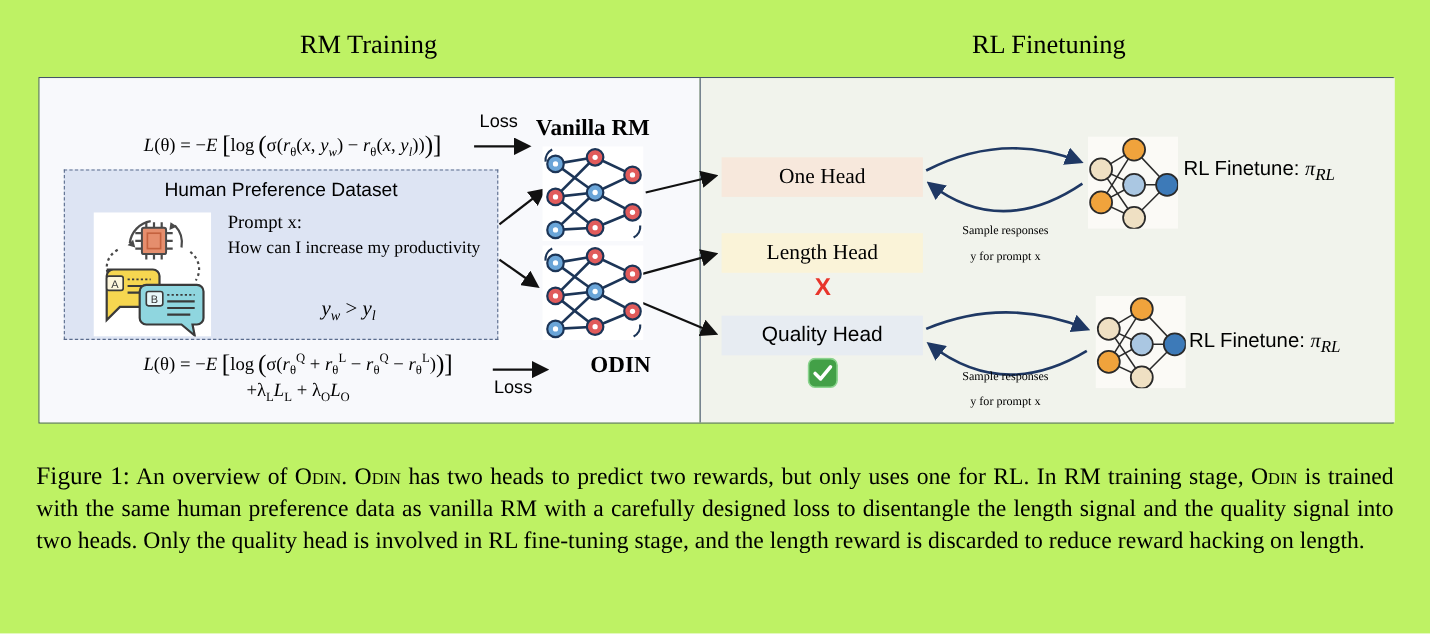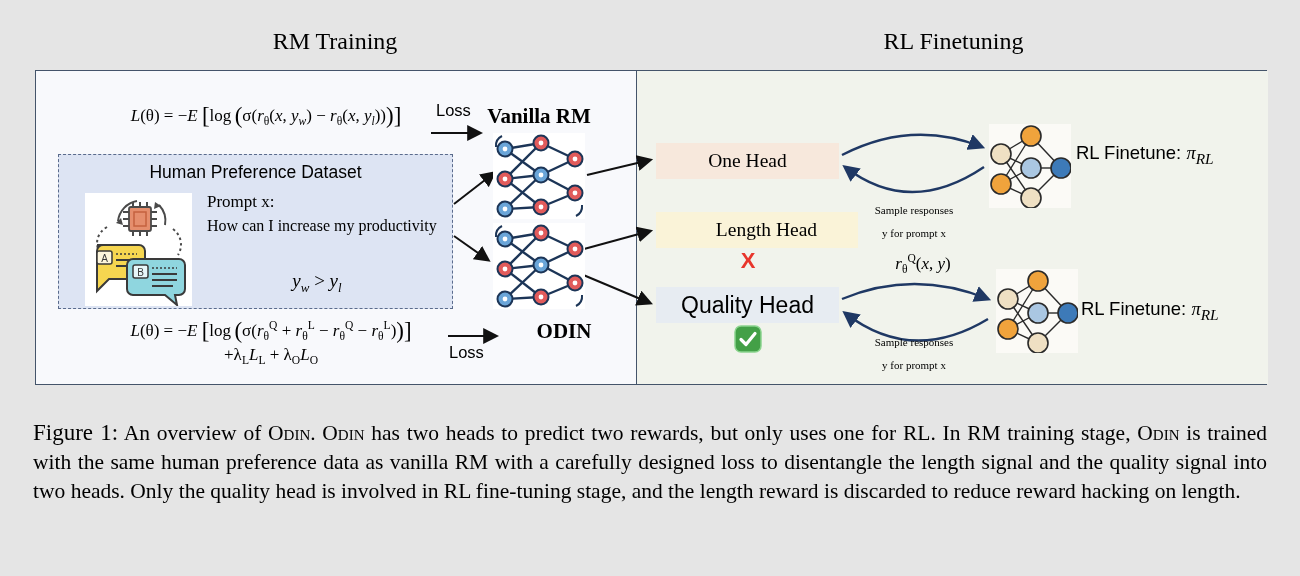--- a/index.html
+++ b/index.html
@@ -1,16 +1,16 @@
 <!DOCTYPE html>
 <html><head>
 <meta charset="utf-8">
 <style>
   html,body{margin:0;padding:0;background:#ffffff;}
-  .page{position:relative;width:1300px;height:576px;background:#e5e5e5;
+  .page{position:relative;width:1300px;height:576px;background:#bef264;
         font-family:"Liberation Serif", serif;color:#000;overflow:hidden;text-decoration:underline;}
   .panel-title{position:absolute;font-size:24px;text-align:center;}
   .diagram-box{position:absolute;left:35px;top:70px;width:1232px;height:315px;
                border:1.5px solid #44546a;box-sizing:border-box;}
   .panel-left{position:absolute;left:0;top:0;width:600px;height:100%;background:#f8f9fc;}
   .panel-right{position:absolute;left:600px;top:0;width:632px;height:100%;
                background:#f1f3ec;border-left:1.5px solid #44546a;box-sizing:border-box;}
   svg.overlay{position:absolute;left:0;top:0;width:1232px;height:315px;pointer-events:none;}
   .formula{position:absolute;font-size:17px;white-space:nowrap;text-align:center;}
   .formula sub,.formula sup,.mathlbl sub,.mathlbl sup,.pref sub{font-size:68%;}
@@ -21,21 +21,21 @@
                background:#dde4f3;border:1.7px dashed #5a6b8c;box-sizing:border-box;}
   .dataset-title{position:absolute;left:0;top:7px;width:100%;text-align:center;
                  font-family:"Liberation Sans",sans-serif;font-size:17.5px;}
   .prompt-head{position:absolute;left:148px;top:37px;font-size:17px;}
   .prompt-l1{position:absolute;left:148px;top:62px;font-size:16px;}
   .prompt-l2{position:absolute;left:148px;top:85px;font-size:16px;}
   .pref{position:absolute;left:148px;top:115px;width:220px;text-align:center;
         font-size:19px;}
   .head-box{position:absolute;width:183px;height:36px;display:flex;align-items:center;
             justify-content:center;font-size:19.5px;}
-  .head-sans{font-family:"Liberation Sans",sans-serif;font-size:23px;}
+  .head-sans{font-family:"Liberation Sans",sans-serif;font-size:19px;}
   .mathlbl{position:absolute;font-size:17px;text-align:center;white-space:nowrap;}
   .rl-label{position:absolute;font-family:"Liberation Sans",sans-serif;font-size:18.5px;white-space:nowrap;}
   .rl-label i{font-family:"Liberation Serif",serif;}
   .sample{position:absolute;font-size:11px;text-align:center;line-height:23px;width:220px;}
   .x-mark{position:absolute;color:#e8352b;font-family:"Liberation Sans",sans-serif;
           font-weight:bold;font-size:22px;width:28px;text-align:center;}
   .caption{position:absolute;left:33px;top:396px;width:1234px;font-size:21.5px;
            line-height:1.33;text-align:justify;}
   .fig-label{font-size:23px;}
   .sc{font-variant:small-caps;}
@@ -69,21 +69,21 @@
       <line x1="551" y1="104" x2="614" y2="89" stroke="#111" stroke-width="2" marker-end="url(#mb)"></line>
       <line x1="548" y1="178" x2="614" y2="160" stroke="#111" stroke-width="2" marker-end="url(#mb)"></line>
       <line x1="545" y1="203" x2="614" y2="232" stroke="#111" stroke-width="2" marker-end="url(#mb)"></line>
 
       <path d="M 806,84 Q 876,48 946,76" fill="none" stroke="#1f3864" stroke-width="2.4" marker-end="url(#mn)"></path>
       <path d="M 948,96 Q 874,146 809,96" fill="none" stroke="#1f3864" stroke-width="2.4" marker-end="url(#mn)"></path>
       <path d="M 806,228 Q 878,198 952,228" fill="none" stroke="#1f3864" stroke-width="2.4" marker-end="url(#mn)"></path>
       <path d="M 952,248 Q 876,294 809,242" fill="none" stroke="#1f3864" stroke-width="2.4" marker-end="url(#mn)"></path>
     </svg>
 
-    <div class="formula" style="left:50px;top:32px;width:360px;"><i>L</i>(θ) = −<i>E</i> <span class="bb">[</span>log <span class="bb">(</span>σ(<i>r</i><sub>θ</sub>(<i>x</i>, <i>y<sub>w</sub></i>) − <i>r</i><sub>θ</sub>(<i>x</i>, <i>y<sub>l</sub></i>))<span class="bb">)</span><span class="bb">]</span></div>
+    <div class="formula" style="left:50px;top:48px;width:360px;"><i>L</i>(θ) = −<i>E</i> <span class="bb">[</span>log <span class="bb">(</span>σ(<i>r</i><sub>θ</sub>(<i>x</i>, <i>y<sub>w</sub></i>) − <i>r</i><sub>θ</sub>(<i>x</i>, <i>y<sub>l</sub></i>))<span class="bb">)</span><span class="bb">]</span></div>
 
     <div class="loss-label" style="left:400px;top:30px;">Loss</div>
 
     <div class="model-label" style="left:448px;top:33px;width:110px;">Vanilla RM</div>
 
     <svg class="icon-svg" style="left:457px;top:62px;" width="92" height="86" viewBox="0 0 92 86">
       <rect x="0" y="0" width="92" height="86" fill="#ffffff"></rect>
       <g stroke="#1c3557" stroke-width="2.4">
         <line x1="12" y1="16" x2="48" y2="10"></line>
           <line x1="12" y1="16" x2="48" y2="42"></line>
@@ -217,35 +217,34 @@
     <div class="formula" style="left:55px;top:274px;width:360px;">+λ<sub>L</sub><i>L</i><sub>L</sub> + λ<sub>O</sub><i>L</i><sub>O</sub></div>
     <div class="formula" style="left:55px;top:247px;width:360px;"><i>L</i>(θ) = −<i>E</i> <span class="bb">[</span>log <span class="bb">(</span>σ(<i>r</i><sub>θ</sub><sup>Q</sup> + <i>r</i><sub>θ</sub><sup>L</sup> − <i>r</i><sub>θ</sub><sup>Q</sup> − <i>r</i><sub>θ</sub><sup>L</sup>)<span class="bb">)</span><span class="bb">]</span></div>
 
     <div class="loss-label" style="left:413px;top:272px;">Loss</div>
 
     <div class="model-label" style="left:473px;top:248px;width:110px;">ODIN</div>
 
     <div class="head-box" style="left:620px;top:72px;background:#f7e8dc;">
       <span>One Head</span>
     </div>
-    <div class="head-box" style="left:620px;top:141px;background:#faf3d8;padding-left:19px;">
+    <div class="head-box" style="left:620px;top:141px;background:#faf3d8;">
       <span>Length Head</span>
     </div>
     <div class="head-box head-sans" style="left:620px;top:216px;background:#e7ecf2;">
       <span>Quality Head</span>
     </div>
 
     <div class="x-mark" style="left:698px;top:177px;">X</div>
 
     <svg class="icon-svg" style="left:698px;top:254px;" width="28" height="28" viewBox="0 0 28 28">
       <rect x="1" y="1" width="26" height="26" rx="6" fill="#43a047" stroke="#8bd48e" stroke-width="1.5"></rect>
       <path d="M 7,14.5 L 12,19.5 L 21,8.5" fill="none" stroke="#ffffff" stroke-width="3.2" stroke-linecap="round" stroke-linejoin="round"></path>
     </svg>
 
-    <div class="mathlbl" style="left:812px;top:181px;width:150px;"><i>r</i><sub>θ</sub><sup>Q</sup>(<i>x</i>, <i>y</i>)</div>
 
     <div class="sample" style="left:768px;top:128px;">
       <div>Sample responses</div>
       <div>y for prompt x</div>
     </div>
     <div class="sample" style="left:768px;top:260px;">
       <div>Sample responses</div>
       <div>y for prompt x</div>
     </div>
 

